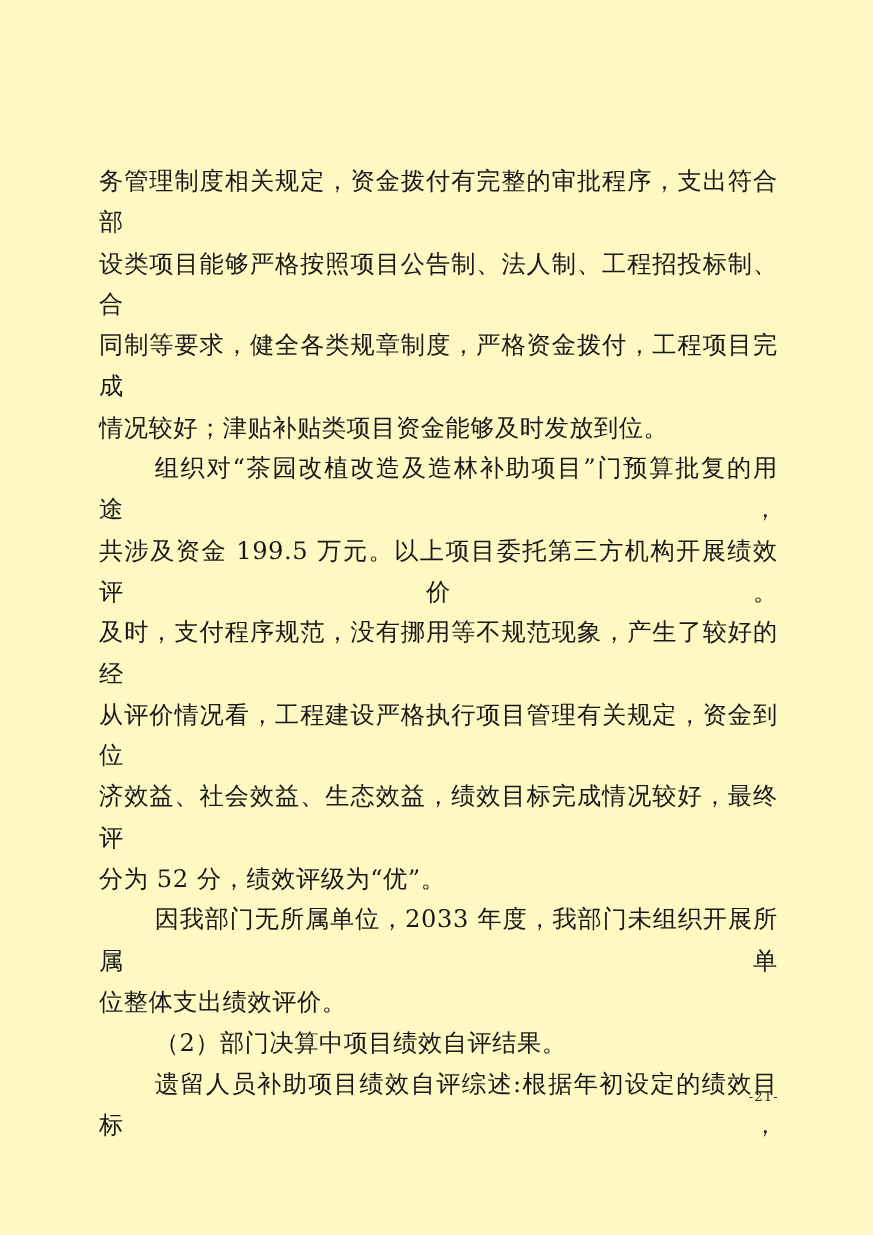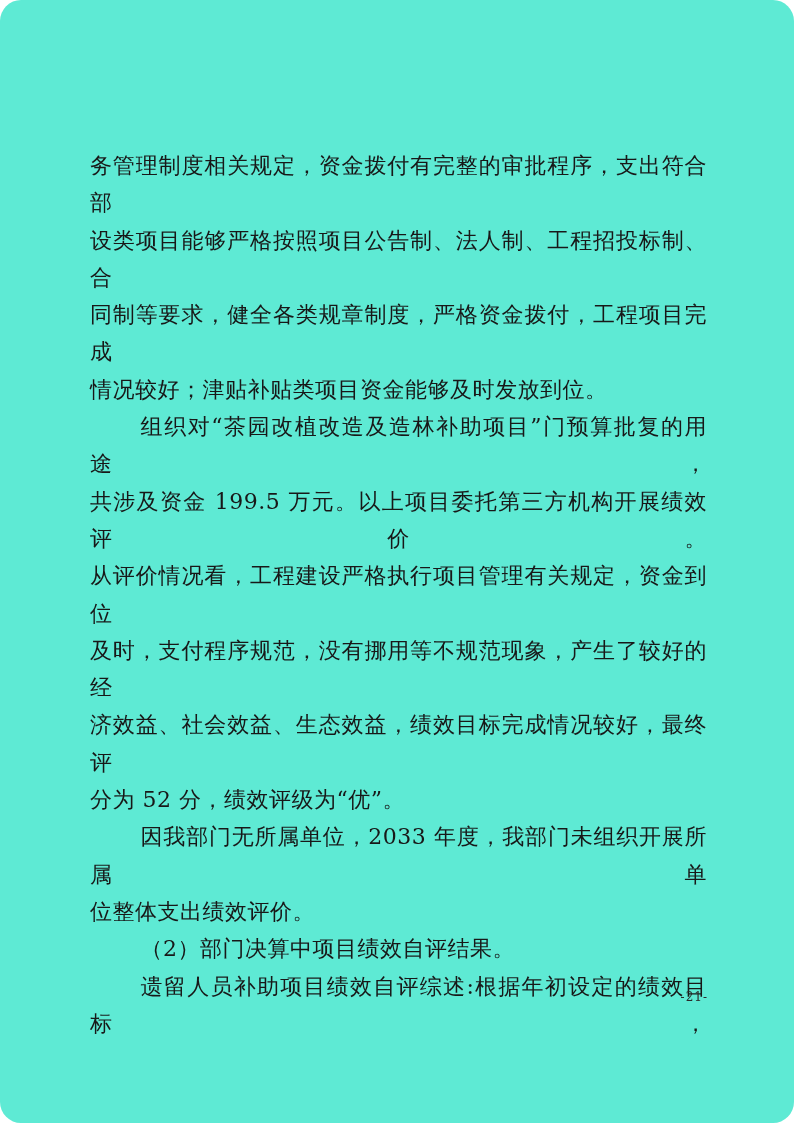--- a/index.html
+++ b/index.html
@@ -4,25 +4,24 @@
 <style>
   html, body {
     margin: 0;
     padding: 0;
     background: #ffffff;
   }
   .page {
     position: relative;
     width: 794px;
     height: 1123px;
-    background: #5eead4;
+    background: #fef9c3;
     overflow: hidden;
     font-family: "DejaVu Serif", "Liberation Serif", serif;
     color: #181818;
-    border-radius: 21px;
   }
   .text-block {
     position: absolute;
     top: 147px;
     left: 90px;
     width: 617px;
     font-size: 22px;
     line-height: 37.3px;
   }
   .para {
@@ -60,22 +59,22 @@
   <main class="text-block" id="doc-body">
       <div class="para body">
         <div class="line">务管理制度相关规定，资金拨付有完整的审批程序，支出符合部</div>
         <div class="line">设类项目能够严格按照项目公告制、法人制、工程招投标制、合</div>
         <div class="line">同制等要求，健全各类规章制度，严格资金拨付，工程项目完成</div>
         <div class="line flush-last">情况较好；津贴补贴类项目资金能够及时发放到位。</div>
       </div>
       <div class="para body">
         <div class="line indent">组织对“茶园改植改造及造林补助项目”门预算批复的用途，</div>
         <div class="line">共涉及资金 199.5 万元。以上项目委托第三方机构开展绩效评价。</div>
+        <div class="line">及时，支付程序规范，没有挪用等不规范现象，产生了较好的经</div>
         <div class="line">从评价情况看，工程建设严格执行项目管理有关规定，资金到位</div>
-        <div class="line">及时，支付程序规范，没有挪用等不规范现象，产生了较好的经</div>
         <div class="line">济效益、社会效益、生态效益，绩效目标完成情况较好，最终评</div>
         <div class="line flush-last">分为 52 分，绩效评级为“优”。</div>
       </div>
       <div class="para body">
         <div class="line indent">因我部门无所属单位，2033 年度，我部门未组织开展所属单</div>
         <div class="line flush-last">位整体支出绩效评价。</div>
       </div>
       <div class="para heading">
         <div class="line indent flush-last">（2）部门决算中项目绩效自评结果。</div>
       </div>

